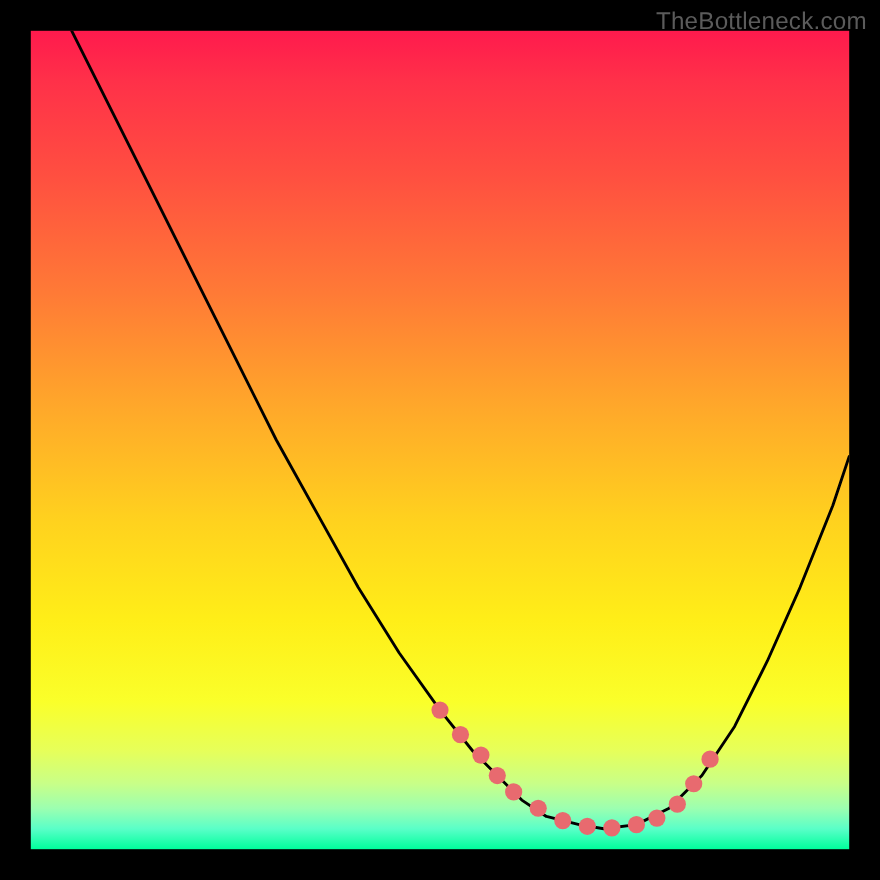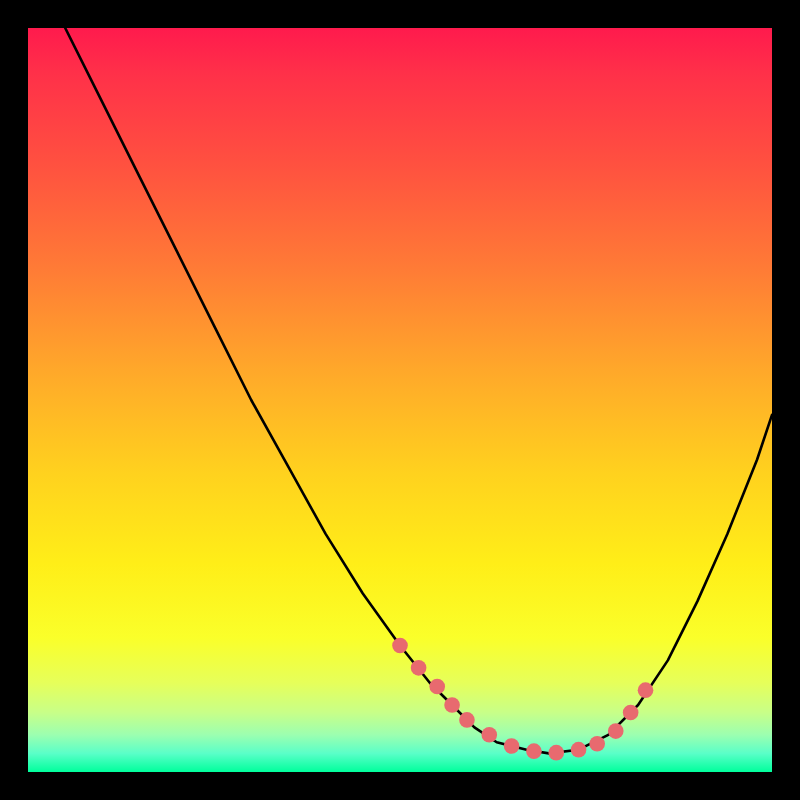--- a/index.html
+++ b/index.html
@@ -55,20 +55,21 @@
   }
   .pt {
     fill: #e86a6f;
     stroke: none;
   }
 </style>
 </head>
 <body>
 
 <div class="stage">
+  <div class="watermark">TheBottleneck.com</div>
   <div class="plot">
     <div class="gradient"></div>
     <svg class="curve" viewBox="0 0 100 100" preserveAspectRatio="none">
       <path id="curve-path" fill="none" stroke="#000" stroke-width="0.35" stroke-linejoin="round" stroke-linecap="round" d="M5.00 0.00 L10.00 10.00 L15.00 20.00 L20.00 30.00 L25.00 40.00 L30.00 50.00 L35.00 59.00 L40.00 68.00 L45.00 76.00 L50.00 83.00 L54.00 88.00 L57.00 91.00 L60.00 94.00 L63.00 96.00 L67.00 97.00 L70.00 97.50 L74.00 97.00 L78.00 95.00 L82.00 91.00 L86.00 85.00 L90.00 77.00 L94.00 68.00 L98.00 58.00 L100.00 52.00"></path>
       <g id="pts">
           <circle cx="50" cy="83" r="1.05" class="pt" fill="#e86a6f"></circle>
           <circle cx="52.5" cy="86" r="1.05" class="pt" fill="#e86a6f"></circle>
           <circle cx="55" cy="88.5" r="1.05" class="pt" fill="#e86a6f"></circle>
           <circle cx="57" cy="91" r="1.05" class="pt" fill="#e86a6f"></circle>
           <circle cx="59" cy="93" r="1.05" class="pt" fill="#e86a6f"></circle>

